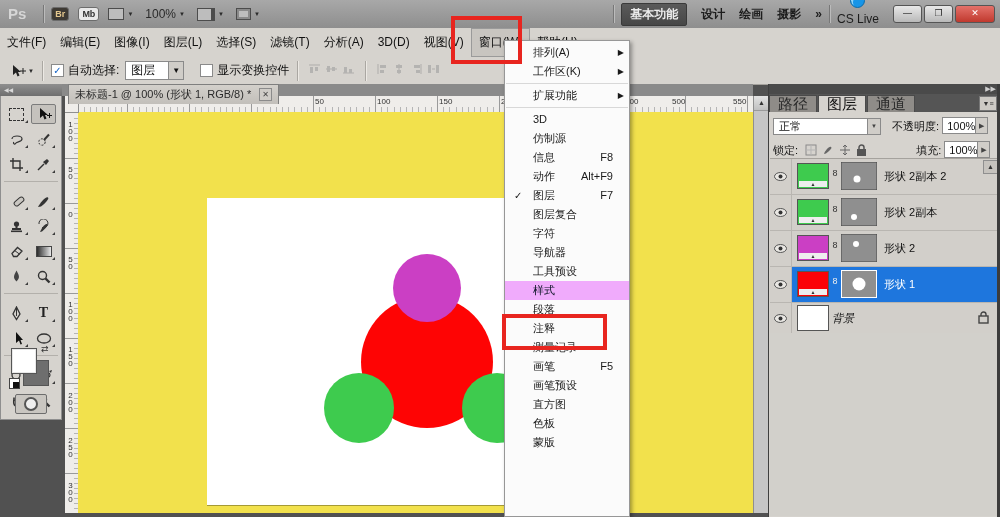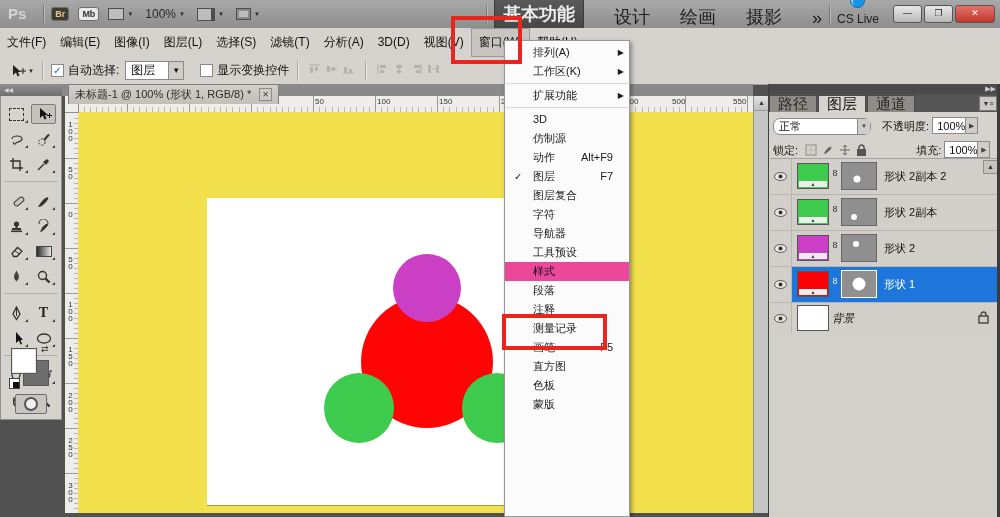--- a/index.html
+++ b/index.html
@@ -12,24 +12,24 @@
     display:flex;align-items:center;font-size:12px;color:#222;}
   .tb-sep{width:1px;height:18px;background:#777;box-shadow:1px 0 0 #bbb;margin:0 7px;}
   #ps-logo{font-weight:bold;font-size:15px;color:#d6d6d6;margin:0 10px 1px 8px;letter-spacing:0;}
   .sq-btn{border:1px solid #6c6c6c;border-radius:3px;font-size:9px;font-weight:bold;
           padding:1px 3px;margin-right:9px;}
   #br-btn{background:#3e3a34;color:#e5c78d;}
   #mb-btn{background:#e9e9e9;color:#333;}
   .tb-drop{display:flex;align-items:center;gap:3px;margin-right:12px;color:#2a2a2a;}
   .caret{font-size:8px;color:#2a2a2a;}
   .mini-ic{display:inline-block;border:1px solid #4c4c4c;background:#bdbdbd;}
-  #ws-area{display:flex;align-items:flex-end;gap:30px;font-size:18px;}
+  #ws-area{display:flex;align-items:center;gap:14px;font-size:12px;}
   .ws-active{background:linear-gradient(#5a5a5a,#474747);border:1px solid #3a3a3a;
      border-radius:2px;color:#ececec;padding:2px 8px;font-weight:bold;}
-  .ws-item{color:#1d1d1d;font-weight:normal;}
+  .ws-item{color:#1d1d1d;font-weight:bold;}
   #cslive{display:flex;align-items:center;gap:4px;font-size:12px;color:#1d1d1d;flex-direction:column;}
   #cslive-ic{width:13px;height:13px;border-radius:50%;background:#1795e8;
      box-shadow:inset 2px 2px 0 #8ed3f8;border:1px solid #0c6aa8;}
   #win-btns{display:flex;gap:2px;margin-left:14px;margin-right:5px;}
   .wbtn{width:27px;height:16px;border:1px solid #555;border-radius:3px;
      background:linear-gradient(#e8e8e8,#b9b9b9);font-size:9px;line-height:14px;
      text-align:center;color:#222;}
   #close-btn{background:linear-gradient(#e4716a,#c0392e);color:#fff;font-weight:bold;width:38px;}
   
   #menubar{left:0;top:28px;width:1000px;height:29px;background:#d6d3ce;
@@ -102,21 +102,21 @@
      border-radius:2px;background:#c9c6c1;display:flex;align-items:center;justify-content:center;}
   #qmask .c{width:10px;height:10px;border:2px solid #555;border-radius:50%;background:#efefef;}
   
   #winmenu{left:504px;top:40px;width:126px;height:477px;background:#fbfbfb;
      border:1px solid #979797;box-shadow:2px 2px 4px rgba(0,0,0,.35);box-sizing:border-box;
      padding-top:2px;z-index:50;font-size:11px;color:#1a1a1a;overflow:hidden;}
   .mi{height:19px;line-height:19px;position:relative;padding-left:28px;}
   .mi .sc{position:absolute;right:16px;}
   .mi .ar{position:absolute;right:5px;font-size:8px;}
   .mi .ck{position:absolute;left:9px;font-size:10px;}
-  .mi.hl{background:#ec4899;color:#05101f;}
+  .mi.hl{background:#f0abfc;color:#05101f;}
   .msep{height:1px;background:#d8d8d8;margin:2px 1px;}
   
   .redbox{border:4px solid #e8251f;z-index:70;pointer-events:none;}
   
   #rpanel{left:768px;top:84px;width:232px;height:433px;background:#d6d3ce;
      border-left:1px solid #3f3f3f;box-sizing:border-box;}
   #rp-top{position:absolute;left:0;top:0;width:231px;height:10px;background:#4a4a4a;
      color:#cfcfcf;font-size:7px;text-align:right;line-height:10px;padding-right:4px;box-sizing:border-box;}
   #rp-tabs{position:absolute;left:0;top:10px;width:231px;height:18px;background:#555;display:flex;align-items:flex-end;}
   .rtab{height:16px;line-height:16px;padding:0 8px;font-size:15px;background:#8f8c88;color:#2a2a2a;
@@ -470,50 +470,52 @@
 </div>
 
 <div id="winmenu" class="abs">
   <div class="mi"><span>排列(A)</span><span class="ar">▶</span></div>
   <div class="mi"><span>工作区(K)</span><span class="ar">▶</span></div>
   <div class="msep"></div>
   <div class="mi"><span>扩展功能</span><span class="ar">▶</span></div>
   <div class="msep"></div>
   <div class="mi"><span>3D</span></div>
   <div class="mi"><span>仿制源</span></div>
+  <div class="mi"><span>信息</span><span class="sc">F8</span></div>
   <div class="mi"><span>动作</span><span class="sc">Alt+F9</span></div>
   <div class="mi"><span class="ck">✓</span><span>图层</span><span class="sc">F7</span></div>
   <div class="mi"><span>图层复合</span></div>
   <div class="mi"><span>字符</span></div>
   <div class="mi"><span>导航器</span></div>
   <div class="mi"><span>工具预设</span></div>
   <div class="mi hl"><span>样式</span></div>
   <div class="mi"><span>段落</span></div>
   <div class="mi"><span>注释</span></div>
   <div class="mi"><span>测量记录</span></div>
   <div class="mi"><span>画笔</span><span class="sc">F5</span></div>
+  <div class="mi"><span>画笔预设</span></div>
   <div class="mi"><span>直方图</span></div>
   <div class="mi"><span>色板</span></div>
   <div class="mi"><span>蒙版</span></div>
 </div>
 
 <div class="redbox abs" style="left:451px;top:16px;width:63px;height:40px;"></div>
 <div class="redbox abs" style="left:502px;top:314px;width:97px;height:28px;"></div>
 
 <div id="rpanel" class="abs">
   <div id="rp-top"><span>▶▶</span></div>
   <div id="rp-tabs">
     <span class="rtab">路径</span>
     <span class="rtab active">图层</span>
     <span class="rtab">通道</span>
   </div>
   <div id="rp-menu">▼≡</div>
 
   <div class="rp-row" style="top:33px;">
-    <span class="field" style="width:98px;justify-content:space-between;padding-left:5px;border-radius:7px;">
+    <span class="field" style="width:108px;justify-content:space-between;padding-left:5px;">
       <span>正常</span>
       <span class="spin" style="font-size:6px;">▼</span>
     </span>
     <span style="margin-left:8px;">不透明度:</span>
     <span class="field" style="width:46px;justify-content:space-between;padding-left:4px;">
       <span>100%</span>
       <span class="spin">▶</span>
     </span>
   </div>
 

